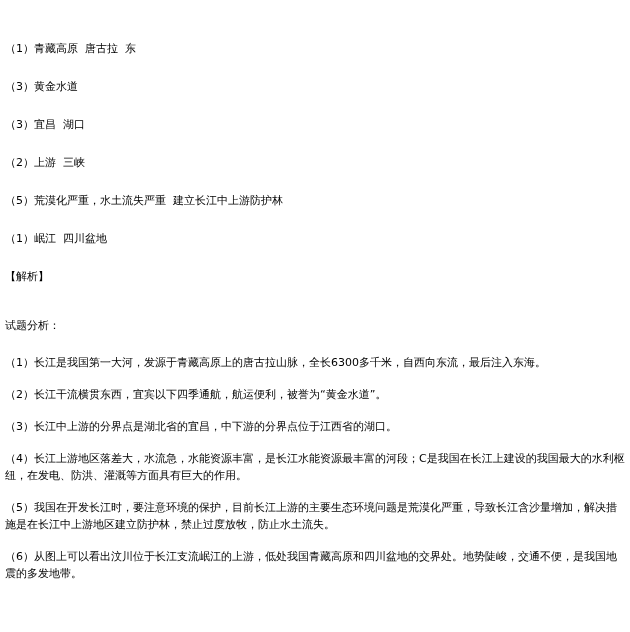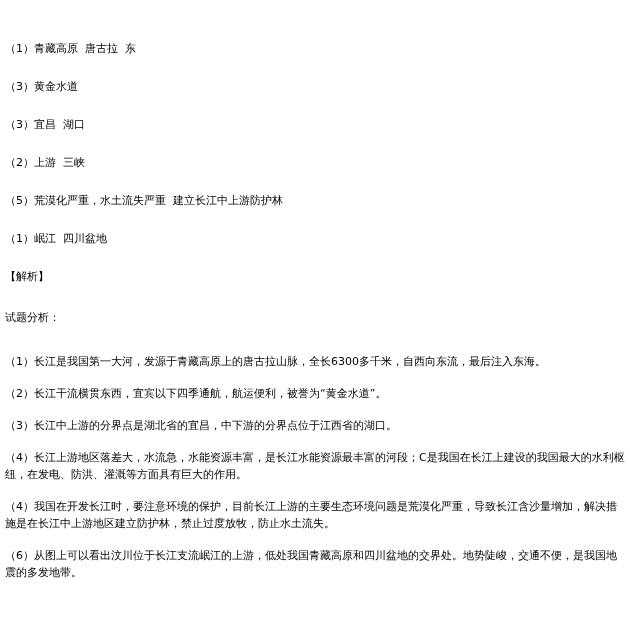--- a/index.html
+++ b/index.html
@@ -18,26 +18,26 @@
     font-size: 11px;
     overflow: hidden;
     padding: 40px 4px 0 5px;
   }
   .ans {
     margin: 0 0 21px 0;
     line-height: 17px;
     white-space: pre-wrap;
   }
   .hdr {
-    margin: 0 0 24px 0;
+    margin: 0 0 32px 0;
     line-height: 17px;
     white-space: pre-wrap;
   }
   .subhdr {
-    margin: 0 0 27px 0;
+    margin: 0 0 20px 0;
     line-height: 17px;
     white-space: pre-wrap;
   }
   .para {
     margin: 0 0 15px 0;
     line-height: 17px;
     white-space: pre-wrap;
   }
 </style>
 </head>
@@ -52,16 +52,16 @@
   <p class="ans">（5）荒漠化严重，水土流失严重  建立长江中上游防护林</p>
   <p class="ans">（1）岷江  四川盆地</p>
 
   <p class="hdr">【解析】</p>
   <p class="subhdr">试题分析：</p>
 
   <p class="para">（1）长江是我国第一大河，发源于青藏高原上的唐古拉山脉，全长6300多千米，自西向东流，最后注入东海。</p>
   <p class="para">（2）长江干流横贯东西，宜宾以下四季通航，航运便利，被誉为“黄金水道”。</p>
   <p class="para">（3）长江中上游的分界点是湖北省的宜昌，中下游的分界点位于江西省的湖口。</p>
   <p class="para">（4）长江上游地区落差大，水流急，水能资源丰富，是长江水能资源最丰富的河段；C是我国在长江上建设的我国最大的水利枢纽，在发电、防洪、灌溉等方面具有巨大的作用。</p>
-  <p class="para">（4）我国在开发长江时，要注意环境的保护，目前长江上游的主要生态环境问题是荒漠化严重，导致长江含沙量增加，解决措施是在长江中上游地区建立防护林，禁止过度放牧，防止水土流失。</p>
+  <p class="para">（5）我国在开发长江时，要注意环境的保护，目前长江上游的主要生态环境问题是荒漠化严重，导致长江含沙量增加，解决措施是在长江中上游地区建立防护林，禁止过度放牧，防止水土流失。</p>
   <p class="para">（6）从图上可以看出汶川位于长江支流岷江的上游，低处我国青藏高原和四川盆地的交界处。地势陡峻，交通不便，是我国地震的多发地带。</p>
 
 </div>
 
 </body></html>

